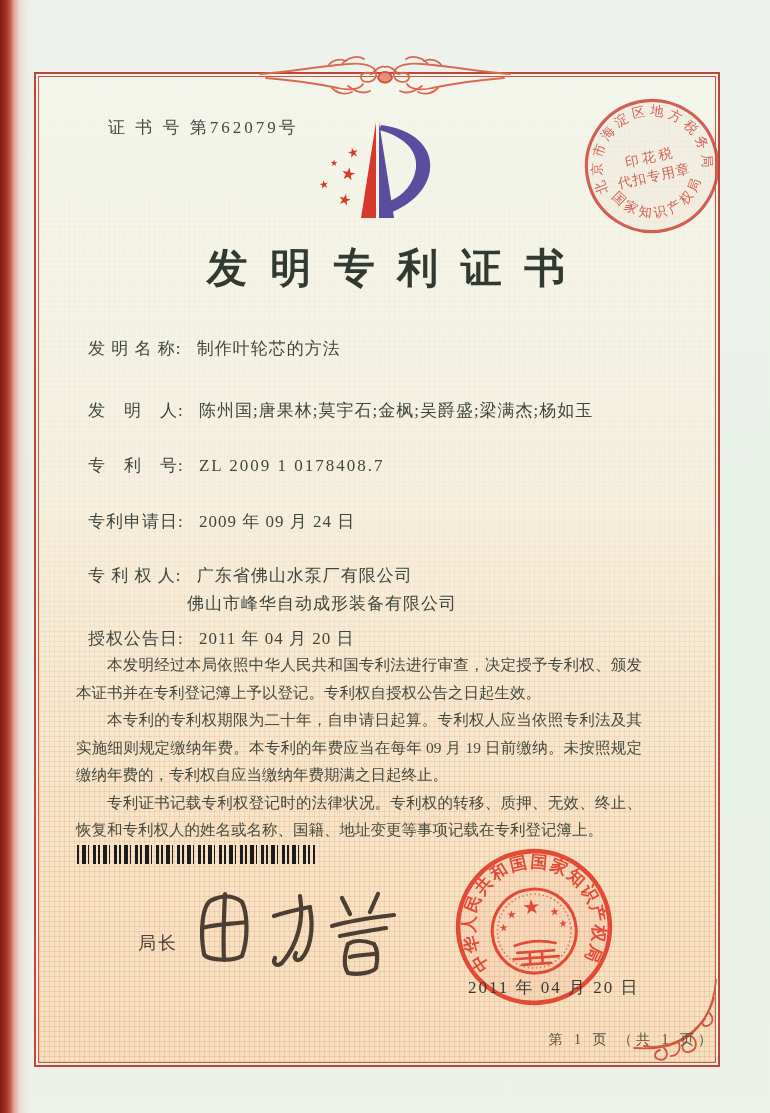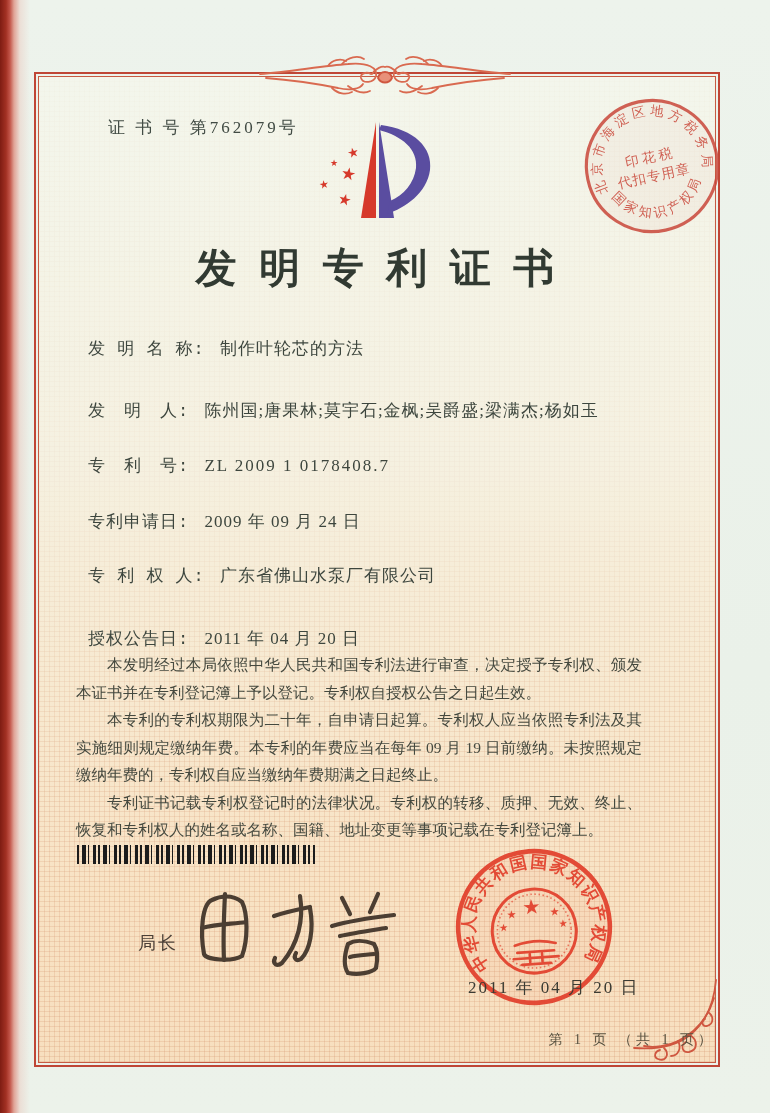--- a/index.html
+++ b/index.html
@@ -24,23 +24,23 @@
     content:""; position:absolute; inset:0;
     background:
       repeating-linear-gradient(0deg, rgba(205,130,90,.20) 0 1px, transparent 1px 5px),
       repeating-linear-gradient(90deg, rgba(205,130,90,.20) 0 1px, transparent 1px 5px);
     -webkit-mask-image: linear-gradient(180deg, rgba(0,0,0,.10) 0%, rgba(0,0,0,.18) 45%, rgba(0,0,0,.85) 72%, #000 100%);
     mask-image: linear-gradient(180deg, rgba(0,0,0,.10) 0%, rgba(0,0,0,.18) 45%, rgba(0,0,0,.85) 72%, #000 100%);
   }
   .abs { position:absolute; z-index:3; }
   .cert-no { left:88px; top:116px; font-size:17px; letter-spacing:3px; color:#414b44;margin-left:20px; }
   .title { left:34px; width:682px; top:241px; text-align:center; font-size:41px; font-weight:600;
-           letter-spacing:.55em; text-indent:.55em; color:#313a32; }
+           letter-spacing:.55em; text-indent:.55em; color:#313a32;padding-left:11px; }
   .field { left:88px; font-size:17px; color:#3d463e; letter-spacing:1px; white-space:nowrap; }
-  .field .lbl { margin-right:10px;font-family:Liberation Mono, monospace; }
+  .field .lbl { margin-right:10px; }
   .f1{top:337px}.f2{top:399px}.f3{top:454px}.f4{top:510px}.f5{top:564px}.f6{top:627px}
   .patentee2 { left:187px; top:592px; font-size:17px; color:#3d463e; letter-spacing:1px; }
   .paras { left:76px; top:651px; width:566px; font-size:15.5px; line-height:27.5px;
            color:#45493f; text-align:justify; }
   .paras p { margin:0; text-indent:2em; }
   .barcode { left:77px; top:845px; width:238px; height:19px;
     background: repeating-linear-gradient(90deg,#1c1c1c 0 2px,transparent 2px 5px,#1c1c1c 5px 9px,transparent 9px 11px,#1c1c1c 11px 12px,transparent 12px 16px,#1c1c1c 16px 19px,transparent 19px 21px);
   }
   .director-label { left:138px; top:931px; font-size:18px; letter-spacing:2px; color:#4c4138;font-family:Liberation Serif, serif; }
   .signature { left:182px; top:870px; z-index:4; }
@@ -135,20 +135,21 @@
     <span style="letter-spacing:2px">ZL 2009 1 0178408.7</span>
   </div>
   <div class="abs field f4">
     <span class="lbl">专利申请日:</span>
     <span>2009 年 09 月 24 日</span>
   </div>
   <div class="abs field f5">
     <span class="lbl">专 利 权 人:</span>
     <span>广东省佛山水泵厂有限公司</span>
   </div>
+  <div class="abs patentee2">佛山市峰华自动成形装备有限公司</div>
   <div class="abs field f6">
     <span class="lbl">授权公告日:</span>
     <span>2011 年 04 月 20 日</span>
   </div>
 
   <div class="abs paras">
     <p>本发明经过本局依照中华人民共和国专利法进行审查，决定授予专利权、颁发本证书并在专利登记簿上予以登记。专利权自授权公告之日起生效。</p>
     <p>本专利的专利权期限为二十年，自申请日起算。专利权人应当依照专利法及其实施细则规定缴纳年费。本专利的年费应当在每年 09 月 19 日前缴纳。未按照规定缴纳年费的，专利权自应当缴纳年费期满之日起终止。</p>
     <p>专利证书记载专利权登记时的法律状况。专利权的转移、质押、无效、终止、恢复和专利权人的姓名或名称、国籍、地址变更等事项记载在专利登记簿上。</p>
   </div>

